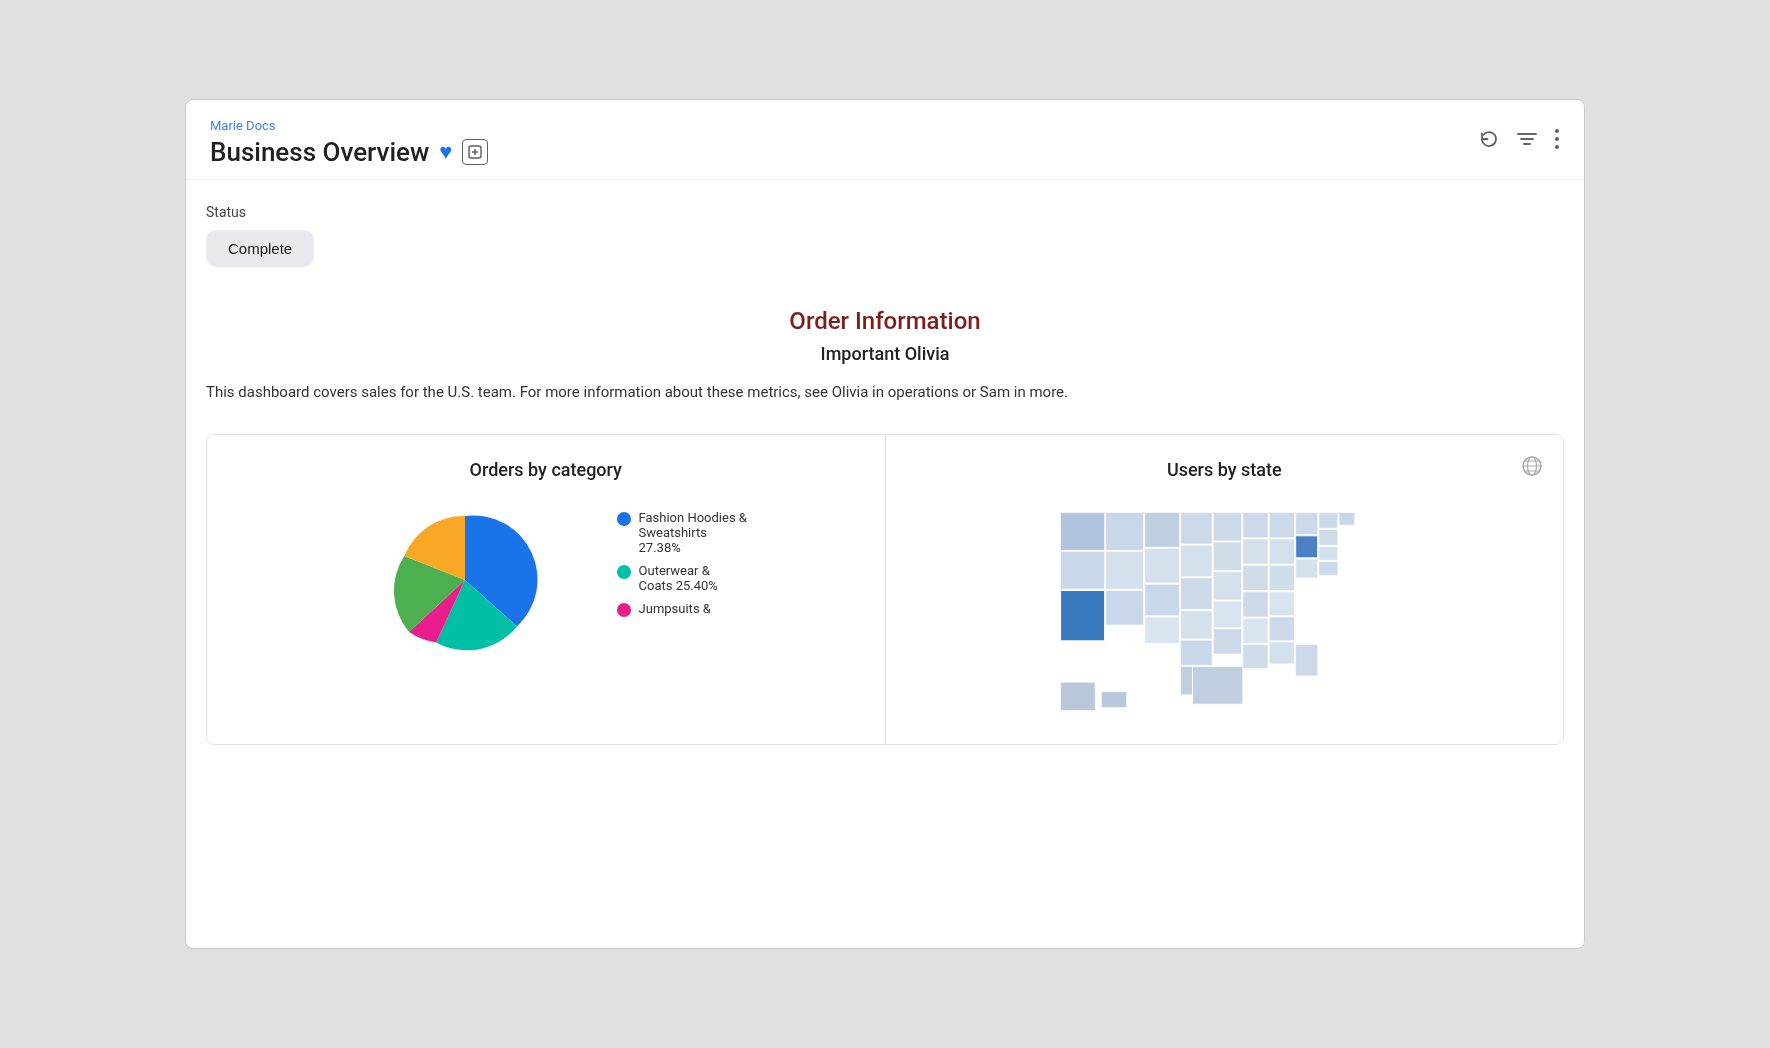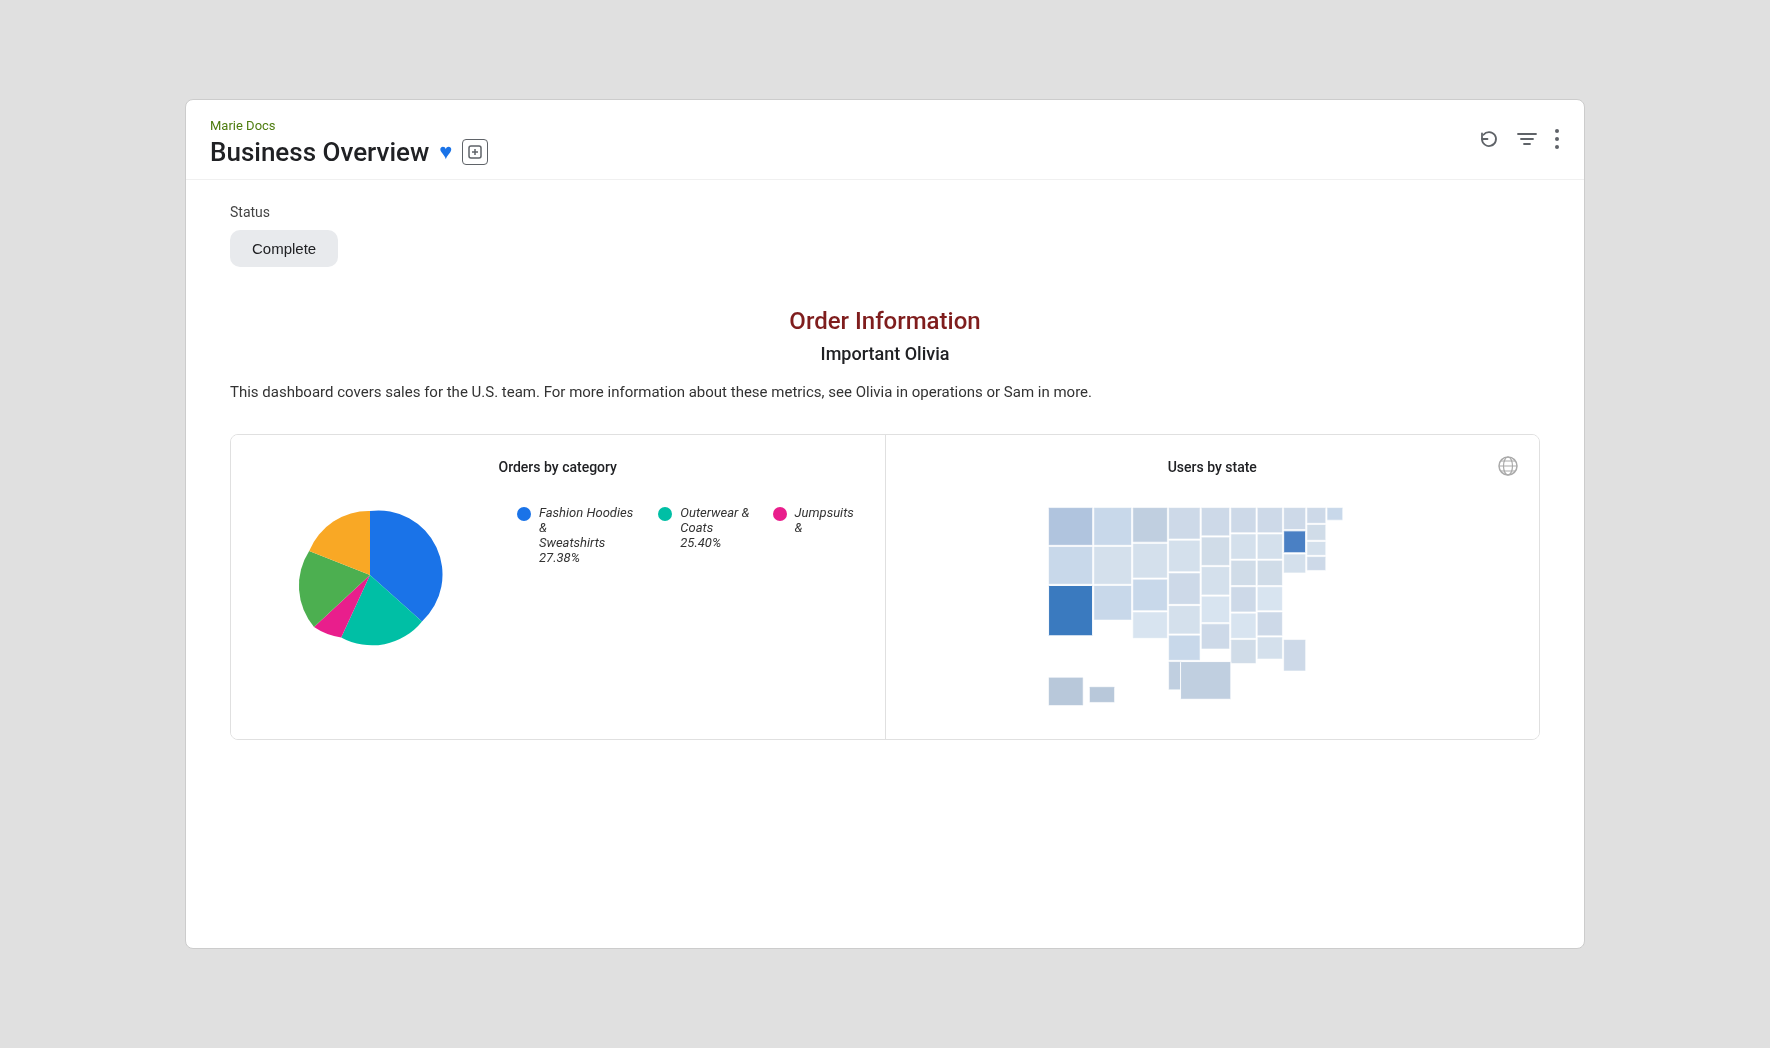--- a/index.html
+++ b/index.html
@@ -25,21 +25,21 @@
     .header {
       padding: 18px 24px 12px 24px;
       border-bottom: 1px solid #f0f0f0;
       display: flex;
       align-items: flex-start;
       justify-content: space-between;
     }
     .header-left {}
     .breadcrumb {
       font-size: 13px;
-      color: #4d7c0f;
+      color: #3b82f6;
       margin-bottom: 4px;
     }
     .title-row {
       display: flex;
       align-items: center;
       gap: 10px;
     }
     .page-title {
       font-size: 26px;
       font-weight: 500;
@@ -68,21 +68,21 @@
       margin-top: 10px;
     }
     .header-icon-btn {
       color: #5f6368;
       font-size: 20px;
       cursor: pointer;
       display: flex;
       align-items: center;
     }
     .content {
-      padding: 24px 44px;
+      padding: 24px 20px;
       flex: 1;
     }
     .status-label {
       font-size: 14px;
       color: #444;
       margin-bottom: 10px;
     }
     .complete-btn {
       background: #e8eaed;
       border: none;
@@ -131,41 +131,41 @@
     .chart-panel {
       flex: 1;
       padding: 24px;
       background: #fff;
       position: relative;
     }
     .chart-panel:first-child {
       border-right: 1px solid #e0e0e0;
     }
     .chart-title {
-      font-size: 14px;
+      font-size: 18px;
       font-weight: 500;
       text-align: center;
       color: #202124;
       margin-bottom: 20px;
     }
     .pie-chart-area {
       display: flex;
       align-items: flex-start;
       justify-content: center;
       gap: 32px;
     }
     .pie-svg {
       width: 240px;
       height: 160px;
     }
     .legend {
       display: flex;
-      gap: 20px;
+      flex-direction: column;
+      gap: 8px;
       padding-top: 10px;
-      font-style: italic;
     }
     .legend-item {
       display: flex;
       align-items: flex-start;
       gap: 8px;
       font-size: 13px;
       color: #333;
     }
     .legend-dot {
       width: 14px;

